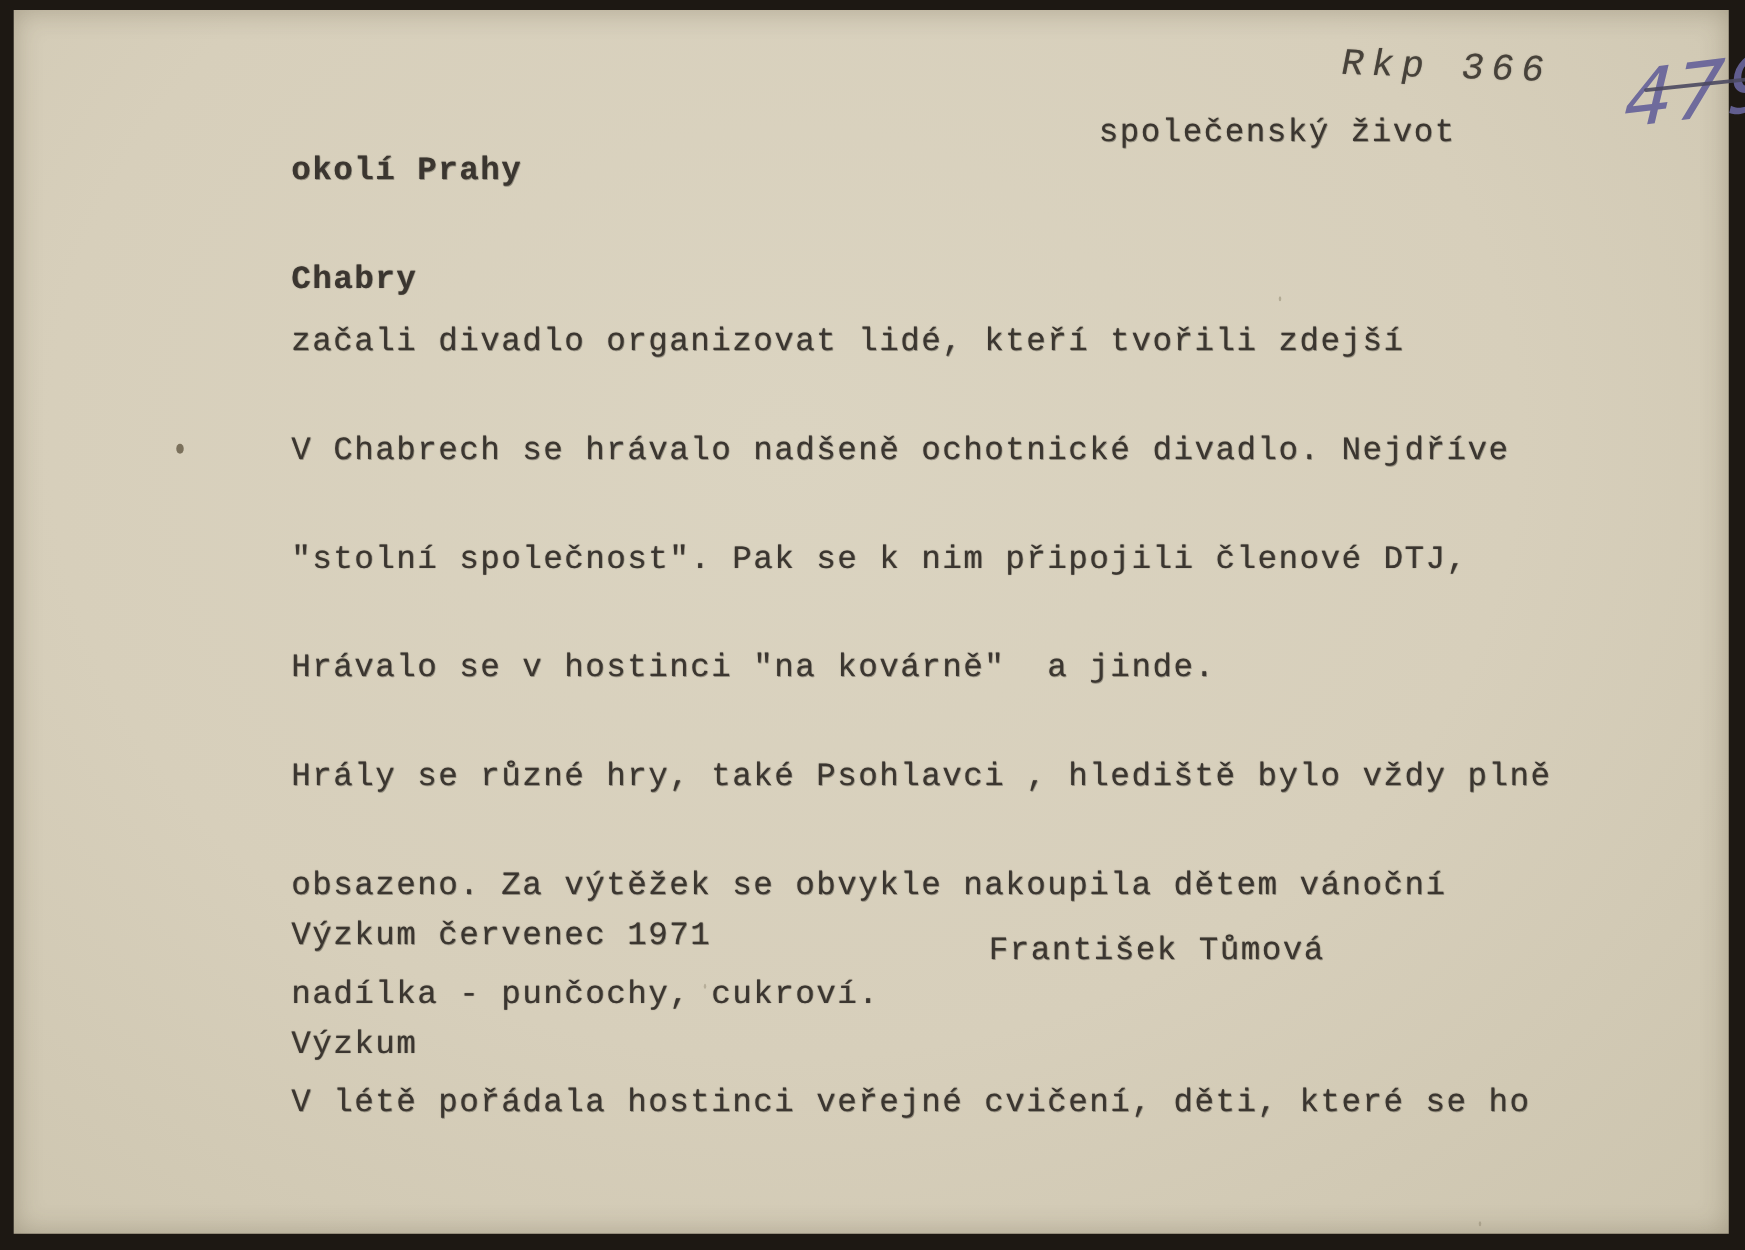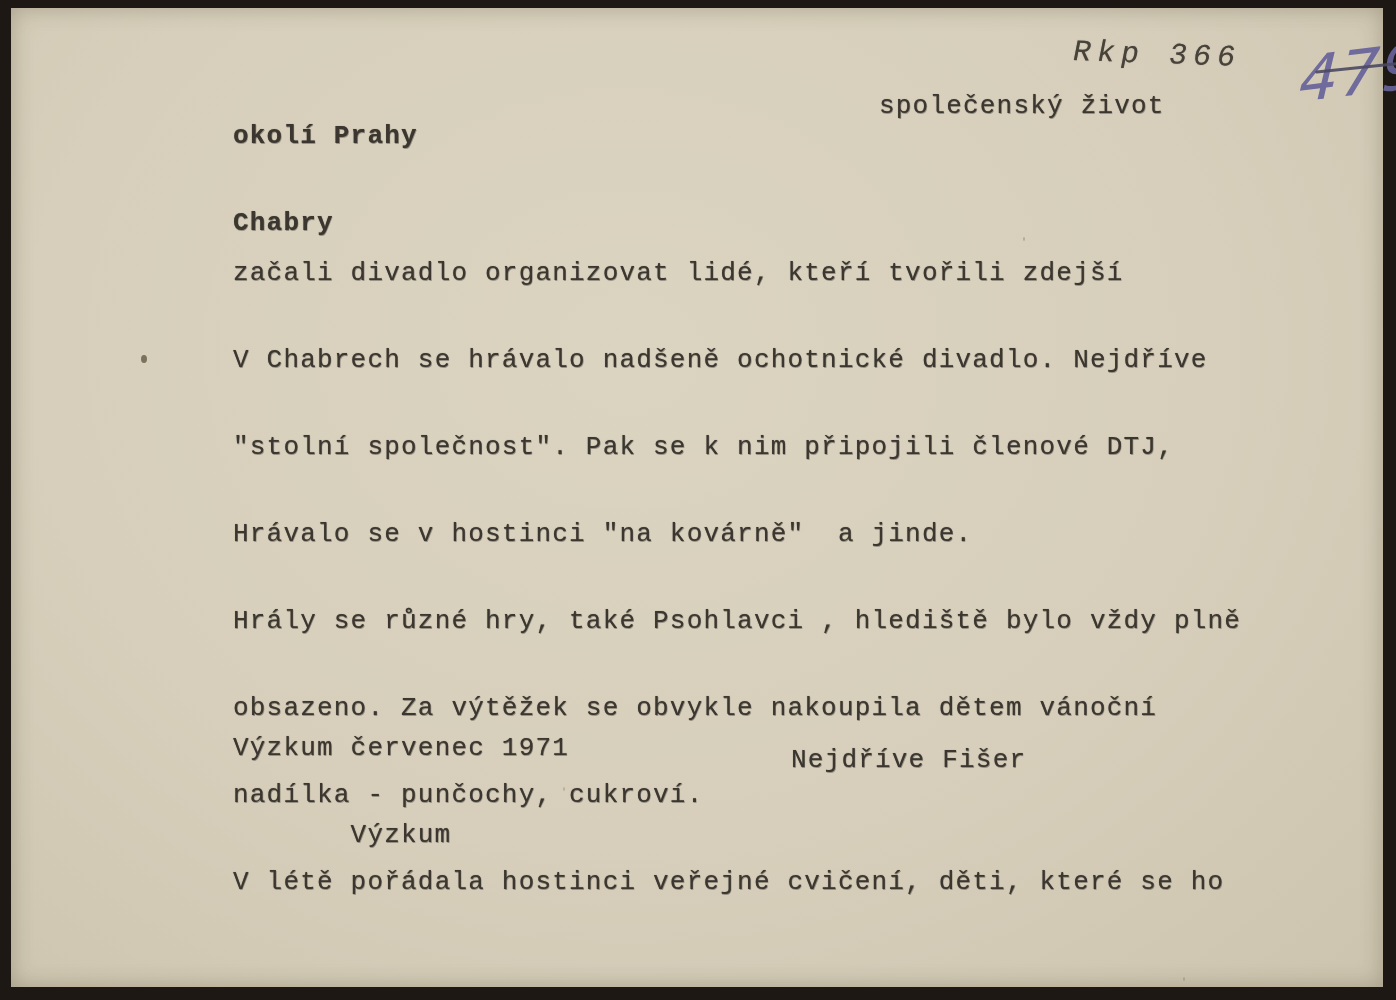--- a/index.html
+++ b/index.html
@@ -32,21 +32,21 @@
     font-size:62px; line-height:62px; color:#67639a;
     transform: rotate(-7deg) skewX(-10deg); opacity:.92;
     letter-spacing:2px;
   }
   .hand-stroke {
     position:absolute; left:1304px; top:58px; width:90px; height:3px;
     background:#4b4961; transform: rotate(-6deg); border-radius:2px; opacity:.9;
   }
   .body-block { left:222px; top:193px; }
   .body-block div { white-space:pre; }
-  .footer-left  { left:222px; top:668px;text-align:center; }
+  .footer-left  { left:222px; top:668px; }
   .footer-right { left:780px; top:680px; }
   .correction { color:#2f5e93; font-weight:bold; text-shadow:none; }
   .speck {
     position:absolute; left:130px; top:347px; width:6px; height:8px;
     background:rgba(92,82,60,.75); border-radius:50%;
     box-shadow: 880px -120px 0 -2px rgba(110,100,75,.35),
                 420px 430px 0 -2px rgba(110,100,75,.3),
                 1040px 620px 0 -2px rgba(110,100,75,.3),
                 -40px 250px 0 -3px rgba(110,100,75,.4),
                 240px -180px 0 -3px rgba(110,100,75,.3);
@@ -87,18 +87,18 @@
       
       
     </div>
 
     <div class="type footer-left">
       <div>Výzkum červenec 1971</div>
       <div>Výzkum</div>
     </div>
 
     <div class="type footer-right">
-      <div>Nejdříve Fišer</div>
+      <div>František Tůmová</div>
     </div>
 
     <div class="speck"></div>
   </div>
 </div>
 
 </body></html>

